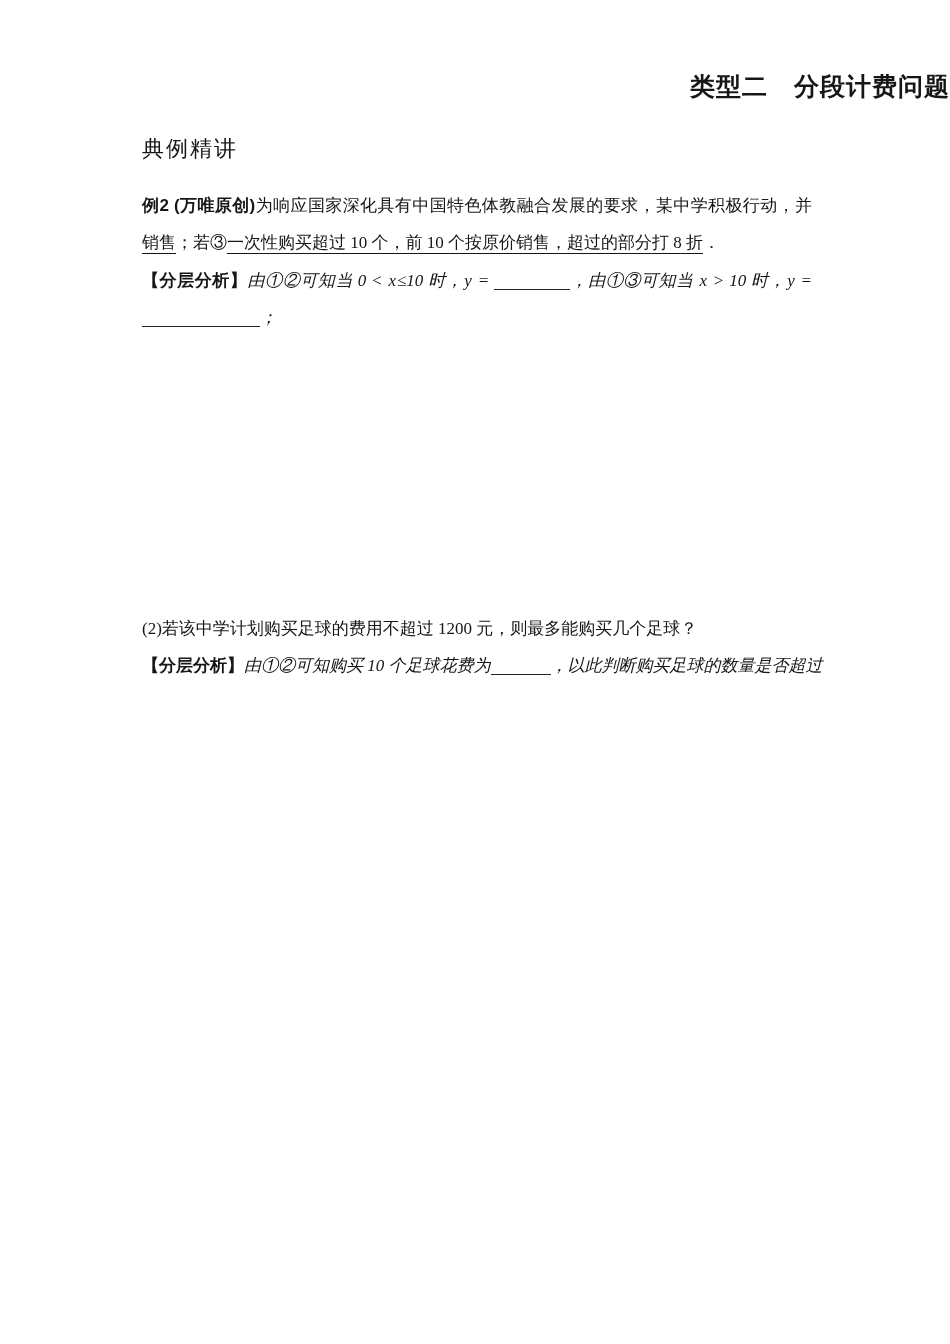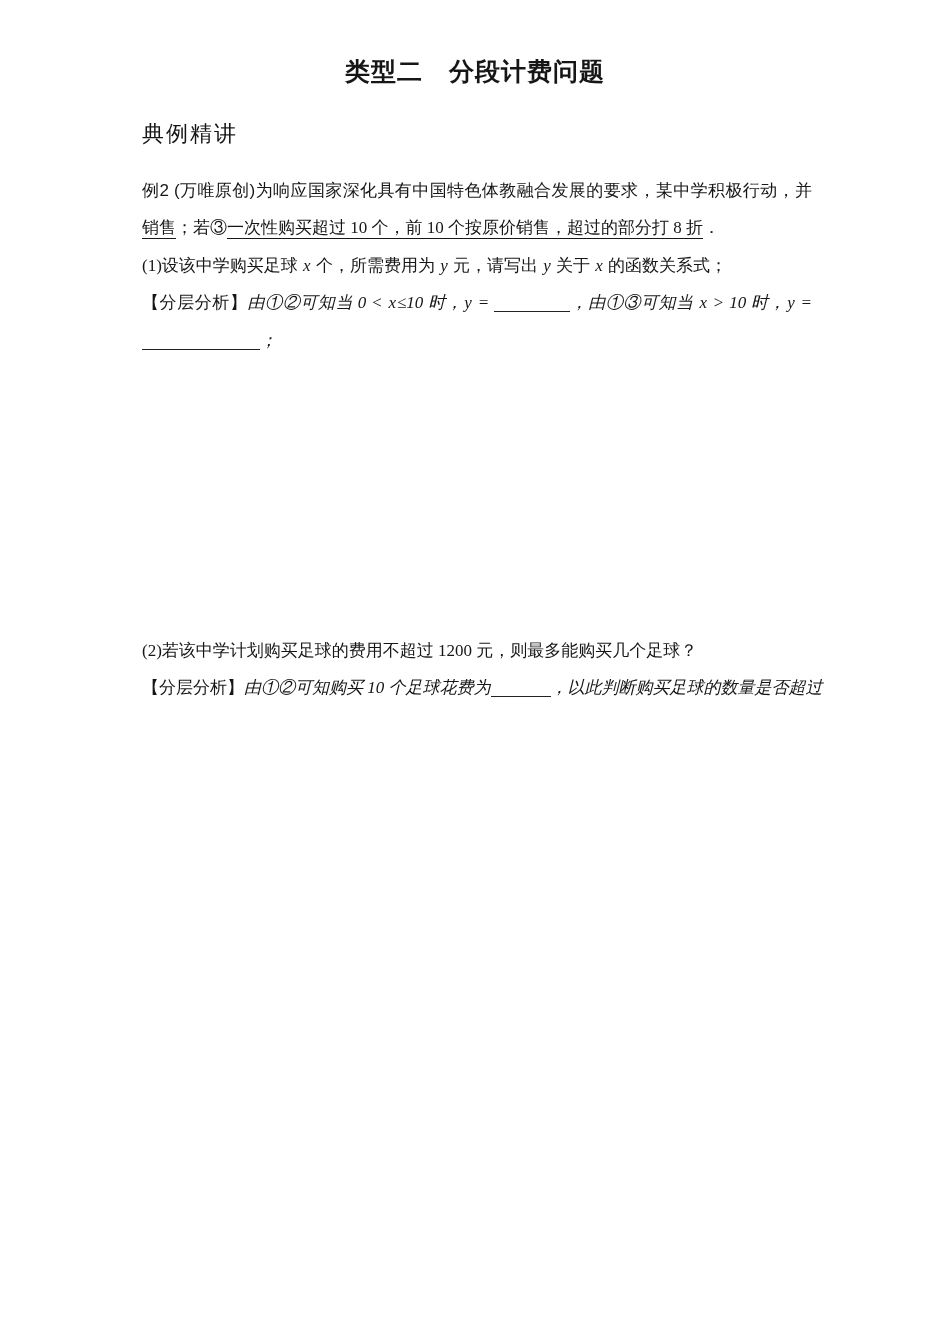--- a/index.html
+++ b/index.html
@@ -13,22 +13,22 @@
     overflow: hidden;
     color: #161616;
     font-family: "Liberation Serif", serif;
   }
   .page {
     width: 950px;
     height: 1344px;
     background: #ffffff;
   }
   .title {
-    padding-top: 56px;
-    text-align: center;
+    padding-top: 71px;
+    text-align: right;
     font-family: "Liberation Sans", sans-serif;
     font-weight: bold;
     font-size: 25px;
     line-height: 30px;
     letter-spacing: 1px;
   }
   .section-heading {
     margin: 34px 0 0 142px;
     font-family: "Liberation Sans", sans-serif;
     font-weight: normal;
@@ -51,21 +51,21 @@
   }
   .just {
     text-align: justify;
     text-align-last: justify;
     text-justify: inter-character;
   }
   .seg { }
   .s-r { }
   .s-b {
     font-family: "Liberation Sans", sans-serif;
-    font-weight: normal;
+    font-weight: bold;
   }
   .s-u {
     text-decoration: underline;
     text-decoration-thickness: 1.4px;
     text-underline-offset: 4.5px;
   }
   .s-k {
     font-style: italic;
   }
   .s-v {
@@ -82,21 +82,20 @@
 </head>
 <body>
 
 <div class="page">
   <div class="title">类型二　分段计费问题</div>
   <div class="section-heading">典例精讲</div>
   <div class="content">
       <div class="block block-0">
         <div class="line just"><span class="seg s-b">例2 (万唯原创)</span><span class="seg s-r">为响应国家深化具有中国特色体教融合发展的要求，某中学积极行动，并</span></div>
         <div class="line"><span class="seg s-u">销售</span><span class="seg s-r">；若③</span><span class="seg s-u">一次性购买超过 10 个，前 10 个按原价销售，超过的部分打 8 折</span><span class="seg s-r">．</span></div>
-        <div class="line"><span class="seg s-r">(1)设该中学购买足球 </span><span class="seg s-v">x</span><span class="seg s-r"> 个，所需费用为 </span><span class="seg s-v">y</span><span class="seg s-r"> 元，请写出 </span><span class="seg s-v">y</span><span class="seg s-r"> 关于 </span><span class="seg s-v">x</span><span class="seg s-r"> 的函数关系式；</span></div>
         <div class="line just"><span class="seg s-b">【分层分析】</span><span class="seg s-k">由①②可知当 0 &lt; </span><span class="seg s-v">x</span><span class="seg s-k">≤10 时，</span><span class="seg s-v">y</span><span class="seg s-k"> = </span><span class="seg blank" style="width: 76px;"></span><span class="seg s-k">，由①③可知当 </span><span class="seg s-v">x</span><span class="seg s-k"> &gt; 10 时，</span><span class="seg s-v">y</span><span class="seg s-k"> =</span></div>
         <div class="line"><span class="seg blank" style="width: 118px;"></span><span class="seg s-k">；</span></div>
       </div>
       <div class="block block-1">
         <div class="line"><span class="seg s-r">(2)若该中学计划购买足球的费用不超过 1200 元，则最多能购买几个足球？</span></div>
         <div class="line just"><span class="seg s-b">【分层分析】</span><span class="seg s-k">由①②可知购买 10 个足球花费为</span><span class="seg blank" style="width: 60px;"></span><span class="seg s-k">，以此判断购买足球的数量是否超过</span></div>
       </div>
     </div>
 </div>
 

